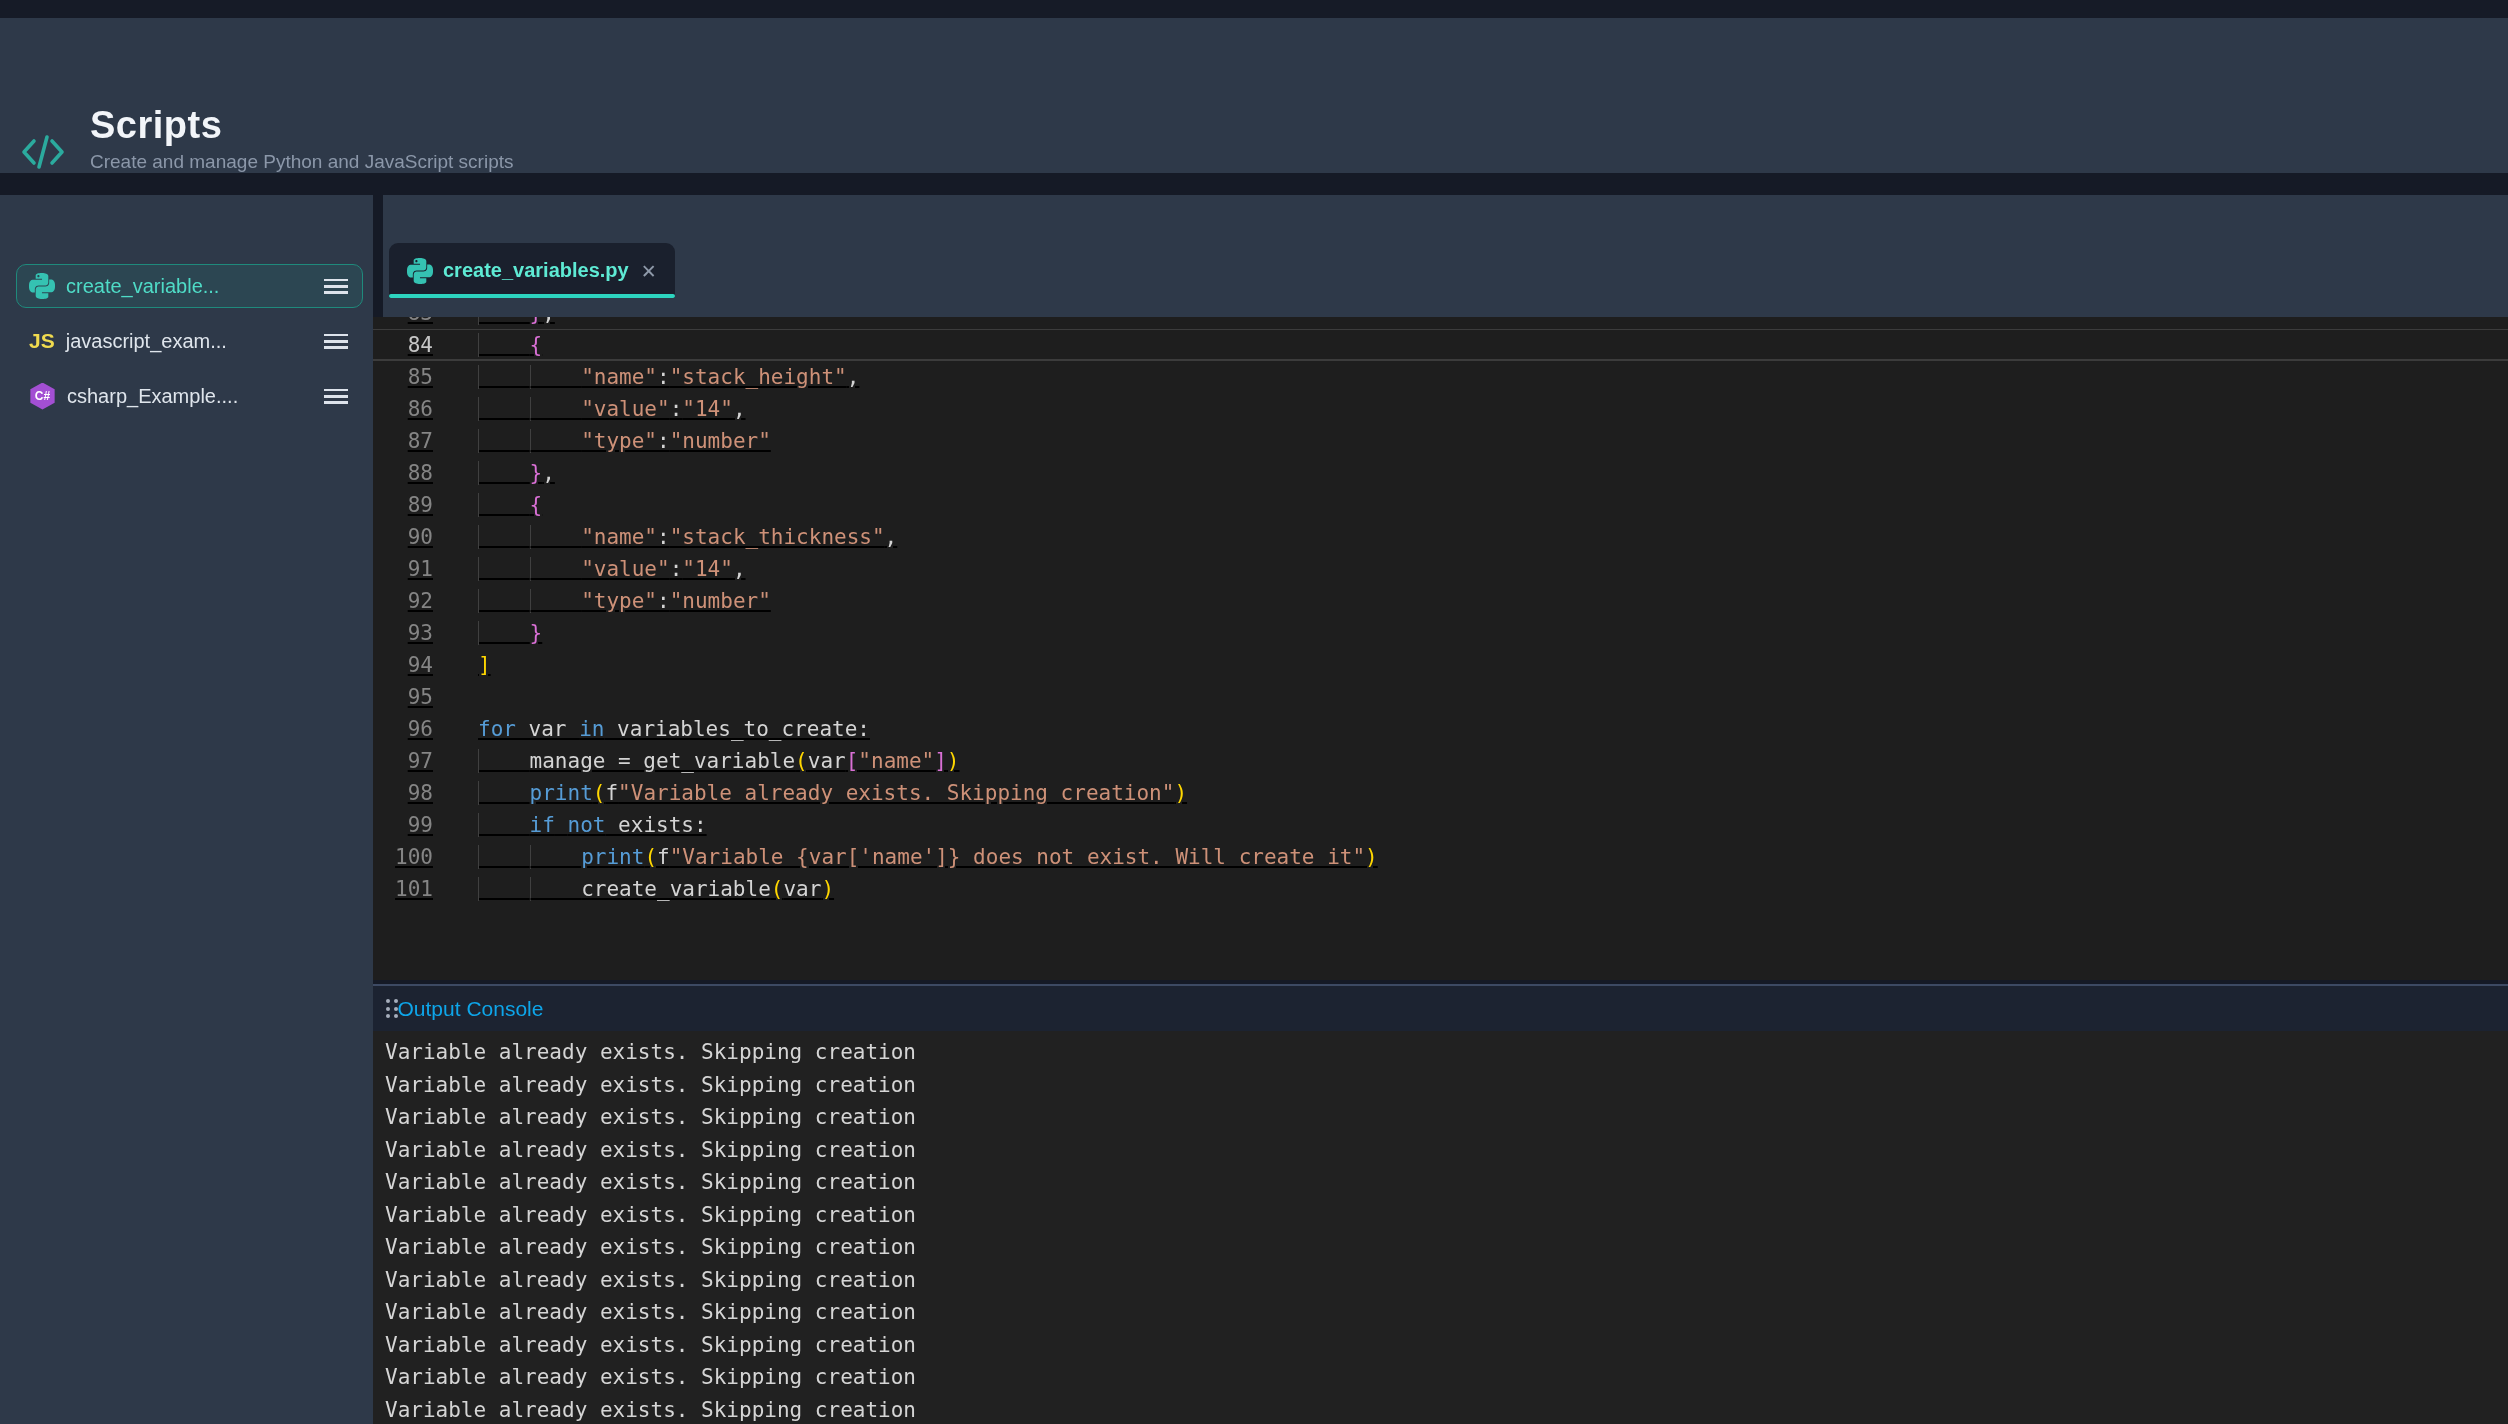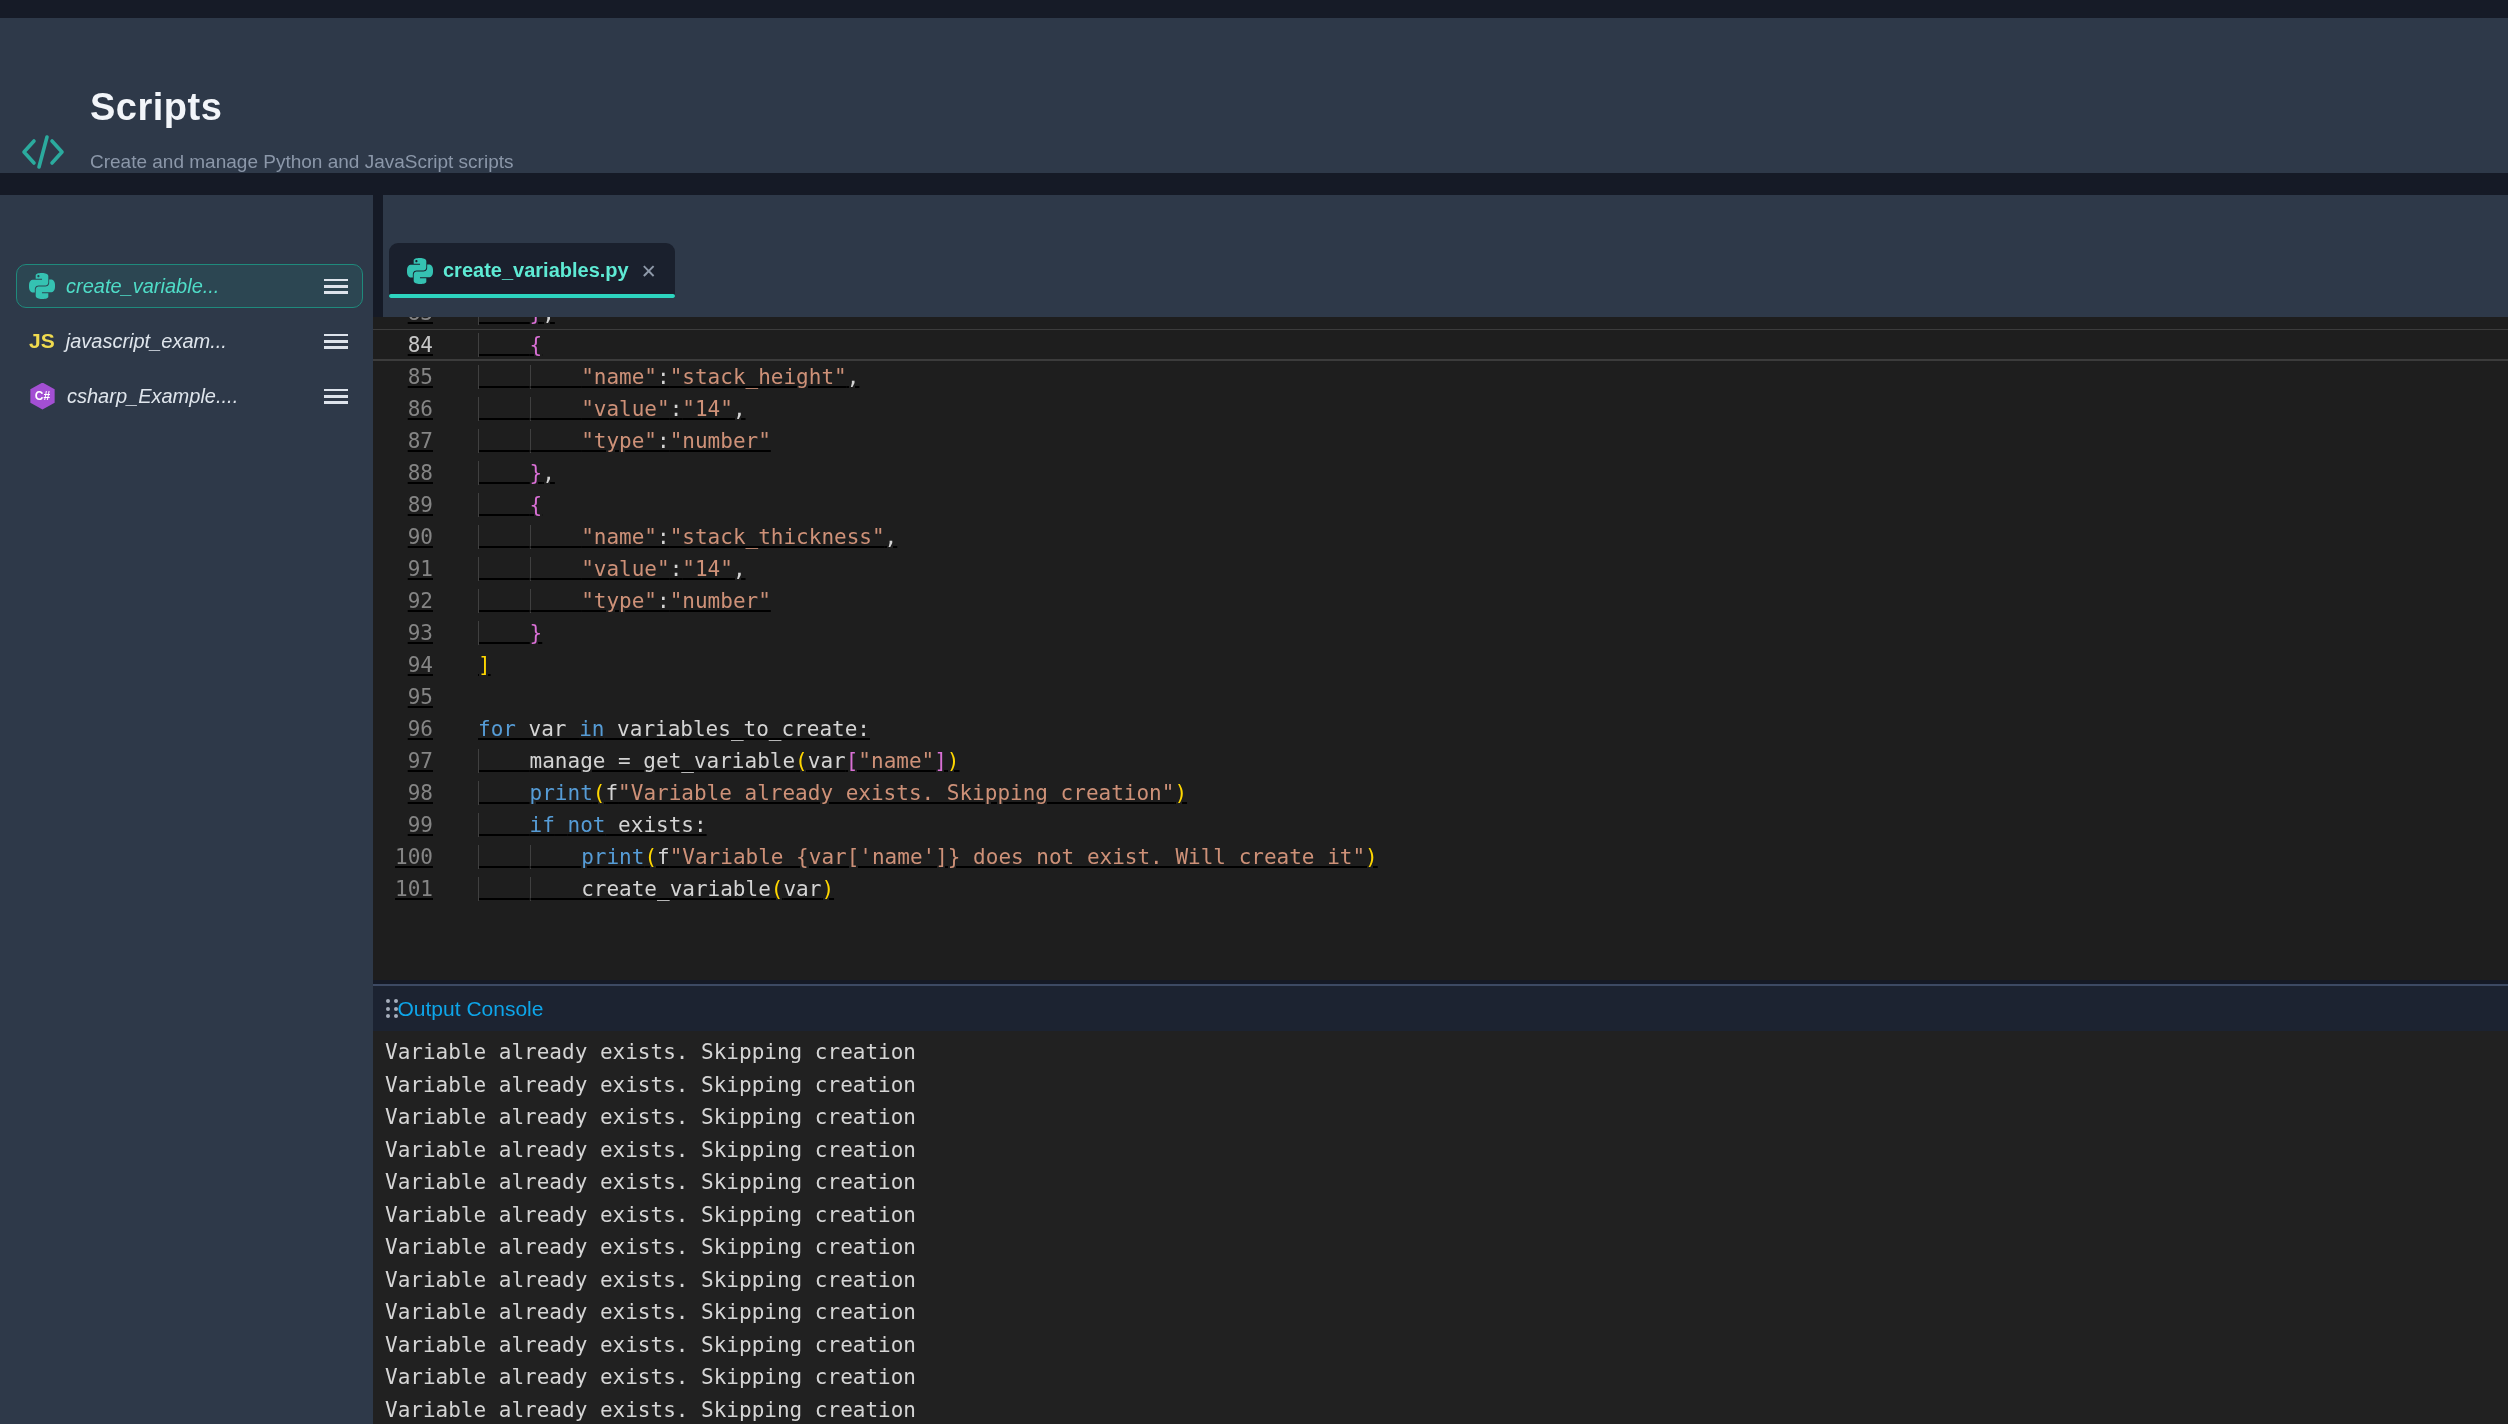--- a/index.html
+++ b/index.html
@@ -5,39 +5,39 @@
   * { margin:0; padding:0; box-sizing:border-box; }
   html,body { width:2508px; height:1424px; overflow:hidden; background:#151a26;
     font-family:"Liberation Sans","DejaVu Sans",sans-serif; }
 
   
   .top-strip { height:18px; background:#161b27; }
   .app-header { height:155px; background:#2e3949; display:flex; align-items:flex-end;
     padding-left:20px; }
   .code-icon { width:46px; height:42px; margin-right:24px; margin-top:18px; flex:none; }
   .header-title { font-size:38px; font-weight:700; color:#f2f5f9; letter-spacing:.5px; }
-  .header-subtitle { font-size:19px; color:#8b97a9; margin-top:22px; }
+  .header-subtitle { font-size:19px; color:#8b97a9; margin-top:4px; }
 
   
   .main { position:absolute; top:195px; left:0; right:0; bottom:0; display:flex; }
   .sidebar { width:373px; flex:none; background:#2e3949; padding-top:37px; }
   .content { flex:1; display:flex; flex-direction:column; min-width:0; }
 
   
   .search-row { display:flex; align-items:center; padding-left:20px; }
   .search-input { width:204px; height:46px; background:transparent; border:1.5px solid #414d60;
     border-radius:8px; color:#cdd5df; font-size:19px; padding:0 14px; outline:none; }
   .search-input::placeholder { color:#5f6b7e; }
   .icon-btn { background:none; border:none; padding:0; cursor:pointer; margin-left:30px;
     display:flex; align-items:center; }
   .script-list { margin-top:32px; }
   .script-item { height:44px; margin:0 10px 11px 16px; border:1.5px solid transparent;
     border-radius:10px; display:flex; align-items:center; padding:0 14px 0 12px; cursor:pointer; }
   .script-item.selected { border-color:#1f8a7c; background:rgba(26,188,166,0.10); }
-  .script-item .script-label { font-size:20px; color:#dfe5ec; margin-left:11px; white-space:nowrap;font-style:italic; }
+  .script-item .script-label { font-size:20px; color:#dfe5ec; margin-left:11px; white-space:nowrap; }
   .script-item.selected .script-label { color:#4fdcc7; }
   .menu-btn { margin-left:auto; width:24px; height:15px; border:none; cursor:pointer; padding:0;
     background:linear-gradient(#dde3eb 0 2.5px, transparent 2.5px calc(50% - 1.25px),
       #dde3eb calc(50% - 1.25px) calc(50% + 1.25px), transparent calc(50% + 1.25px) calc(100% - 2.5px),
       #dde3eb calc(100% - 2.5px)); }
   .pyicon { width:26px; height:26px; fill:#35c2b2; flex:none; }
   .js-badge { font-weight:700; font-size:21px; color:#f0db4f; flex:none; }
   .cs-badge { width:27px; height:27px; background:#a34fd3; color:#fff; font-size:12px; font-weight:700;
     display:flex; align-items:center; justify-content:center; flex:none;
     clip-path:polygon(50% 0,95% 25%,95% 75%,50% 100%,5% 75%,5% 25%); }

